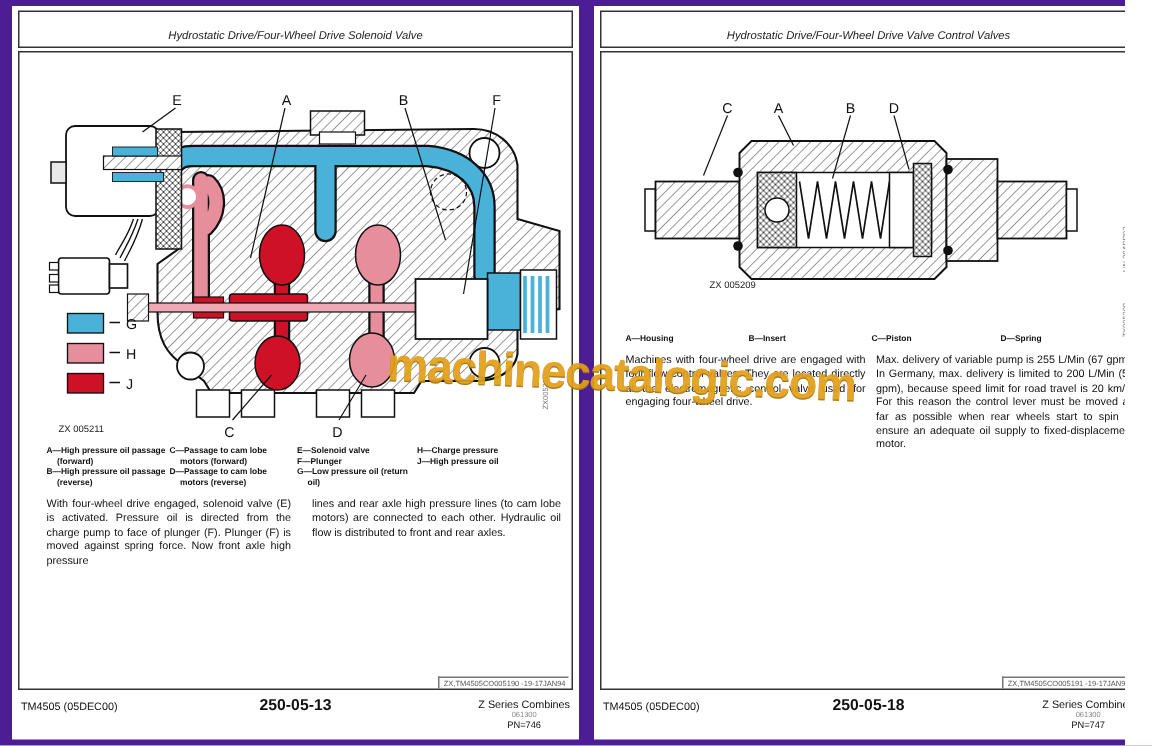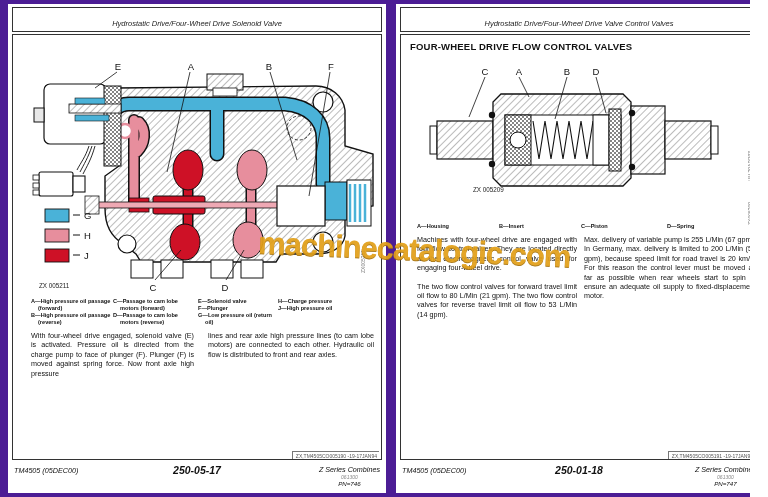--- a/index.html
+++ b/index.html
@@ -12,21 +12,21 @@
   .hdr-box .rt{position:absolute;left:0;right:0;bottom:3px;text-align:center;
                font-style:italic;font-size:7.5px;color:#222;}
   .main-box{position:absolute;left:4px;right:4px;top:30px;bottom:33px;border:1px solid #333;}
   .sec-title{position:absolute;left:9px;top:6px;font-weight:bold;font-size:9.5px;letter-spacing:.2px;}
   .callout{position:absolute;font-size:5.6px;font-weight:bold;line-height:7px;width:82px;}
   .callout div{text-indent:-7px;padding-left:7px;}
   .body-col{position:absolute;font-size:7.2px;line-height:9.4px;text-align:justify;}
   .body-col p{margin:0 0 9px 0;}
   .doc-id{position:absolute;right:2px;bottom:0px;font-size:5px;color:#555;
           border-left:1px solid #777;border-top:1px solid #777;padding:1px 2px 0 3px;}
-  .footer{position:absolute;left:6px;right:6px;bottom:7px;height:22px;font-style:italic;}
+  .footer{position:absolute;left:6px;right:6px;bottom:7px;height:22px;}
   .f-left{position:absolute;left:0;top:2px;font-size:7.2px;}
   .f-page{position:absolute;left:0;right:0;top:0;text-align:center;font-weight:bold;font-size:10.5px;}
   .f-right{position:absolute;right:0;top:2px;text-align:center;line-height:5px;}
   .f-prod{font-size:7.2px;line-height:8px;}
   .f-code{font-size:5px;color:#888;line-height:6px;}
   .f-pn{font-size:6.2px;line-height:7px;}
   #watermark{position:absolute;left:258px;top:232px;z-index:50;font-size:31px;font-weight:bold;
              color:#E2A019;white-space:nowrap;transform:rotate(2.5deg);letter-spacing:-1px;
              text-shadow:0 1px 0 #a87410;opacity:.93;}
   svg text{font-family:"Liberation Sans",sans-serif;}
@@ -186,35 +186,34 @@
       </div>
 
       <div class="body-col" style="left:18px;top:296px;width:163px;">With four-wheel drive engaged, solenoid valve (E) is activated. Pressure oil is directed from the charge pump to face of plunger (F). Plunger (F) is moved against spring force. Now front axle high pressure</div>
       <div class="body-col" style="left:195px;top:296px;width:166px;">lines and rear axle high pressure lines (to cam lobe motors) are connected to each other. Hydraulic oil flow is distributed to front and rear axles.</div>
 
       <div class="doc-id">ZX,TM4505CO005190 -19-17JAN94</div>
     </div>
 
     <div class="footer">
       <span class="f-left">TM4505 (05DEC00)</span>
-      <div class="f-page">250-05-17</div>
+      <div class="f-page">250-05-13</div>
       <div class="f-right">
         <div class="f-prod">Z Series Combines</div>
         <div class="f-code">061300</div>
         <div class="f-pn">PN=746</div>
       </div>
     </div>
   </div>
 
   <div class="page" id="page-right">
     <div class="hdr-box">
       <div class="rt">Hydrostatic Drive/Four-Wheel Drive Valve Control Valves</div>
     </div>
     <div class="main-box">
-      <div class="sec-title">FOUR-WHEEL DRIVE FLOW CONTROL VALVES</div>
 
       <svg style="position:absolute;left:8px;top:28px;" width="350" height="170" viewBox="0 0 350 170">
 
         <rect x="21" y="63" width="7" height="28" fill="#fff" stroke="#111" stroke-width="1"></rect>
         <rect x="28" y="58" width="56" height="38" fill="url(#hatch)" stroke="#111" stroke-width="1.2"></rect>
 
         <path d="M92,31 H214 L222,39 V115 L214,123 H92 L84,115 V39 Z" fill="url(#hatch)" stroke="#111" stroke-width="1.3"></path>
         <rect x="222" y="43" width="34" height="68" fill="url(#hatch)" stroke="#111" stroke-width="1.2"></rect>
         <rect x="256" y="58" width="46" height="38" fill="url(#hatch)" stroke="#111" stroke-width="1.2"></rect>
         <rect x="302" y="63" width="7" height="28" fill="#fff" stroke="#111" stroke-width="1"></rect>
@@ -256,30 +255,29 @@
       </div>
       <div class="callout" style="left:180px;top:188px;">
         <div>C—Piston</div>
       </div>
       <div class="callout" style="left:266px;top:188px;">
         <div>D—Spring</div>
       </div>
 
       <div class="body-col" style="left:16px;top:200px;width:160px;">
         <p>Machines with four-wheel drive are engaged with four flow control valves. They are located directly at the electromagnetic control valve used for engaging four-wheel drive.</p>
-        <p>The two flow control valves for forward travel limit oil flow to 80 L/Min (21 gpm). The two flow control valves for reverse travel limit oil flow to 53 L/Min (14 gpm).</p>
       </div>
       <div class="body-col" style="left:183px;top:200px;width:172px;">Max. delivery of variable pump is 255 L/Min (67 gpm). In Germany, max. delivery is limited to 200 L/Min (53 gpm), because speed limit for road travel is 20 km/h. For this reason the control lever must be moved as far as possible when rear wheels start to spin to ensure an adequate oil supply to fixed-displacement motor.</div>
 
       <div class="doc-id">ZX,TM4505CO005191 -19-17JAN94</div>
     </div>
 
     <div class="footer">
       <span class="f-left">TM4505 (05DEC00)</span>
-      <div class="f-page">250-01-18</div>
+      <div class="f-page">250-05-18</div>
       <div class="f-right">
         <div class="f-prod">Z Series Combines</div>
         <div class="f-code">061300</div>
         <div class="f-pn">PN=747</div>
       </div>
     </div>
   </div>
 
   <div id="watermark">machinecatalogic.com</div>
 </div>

